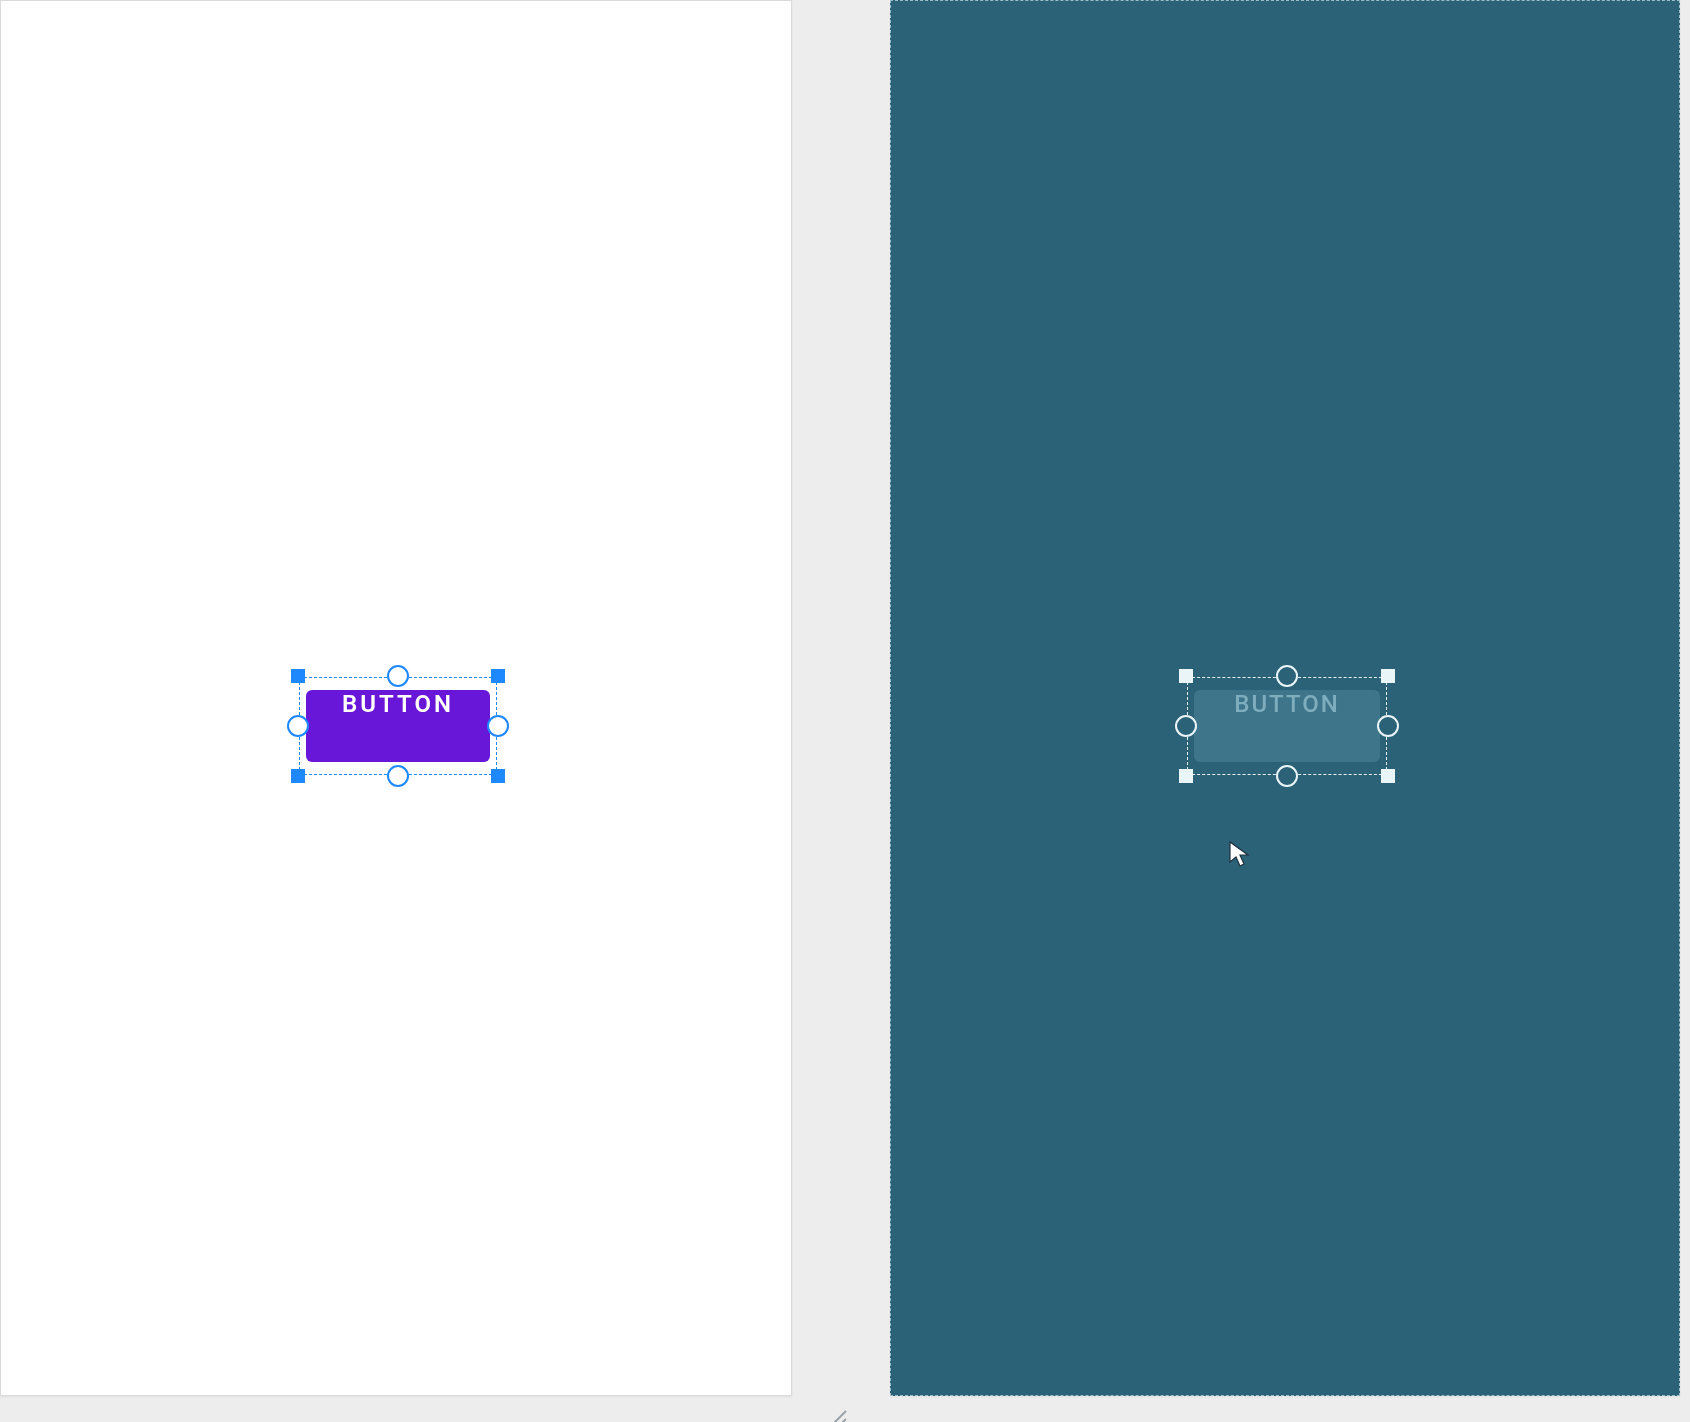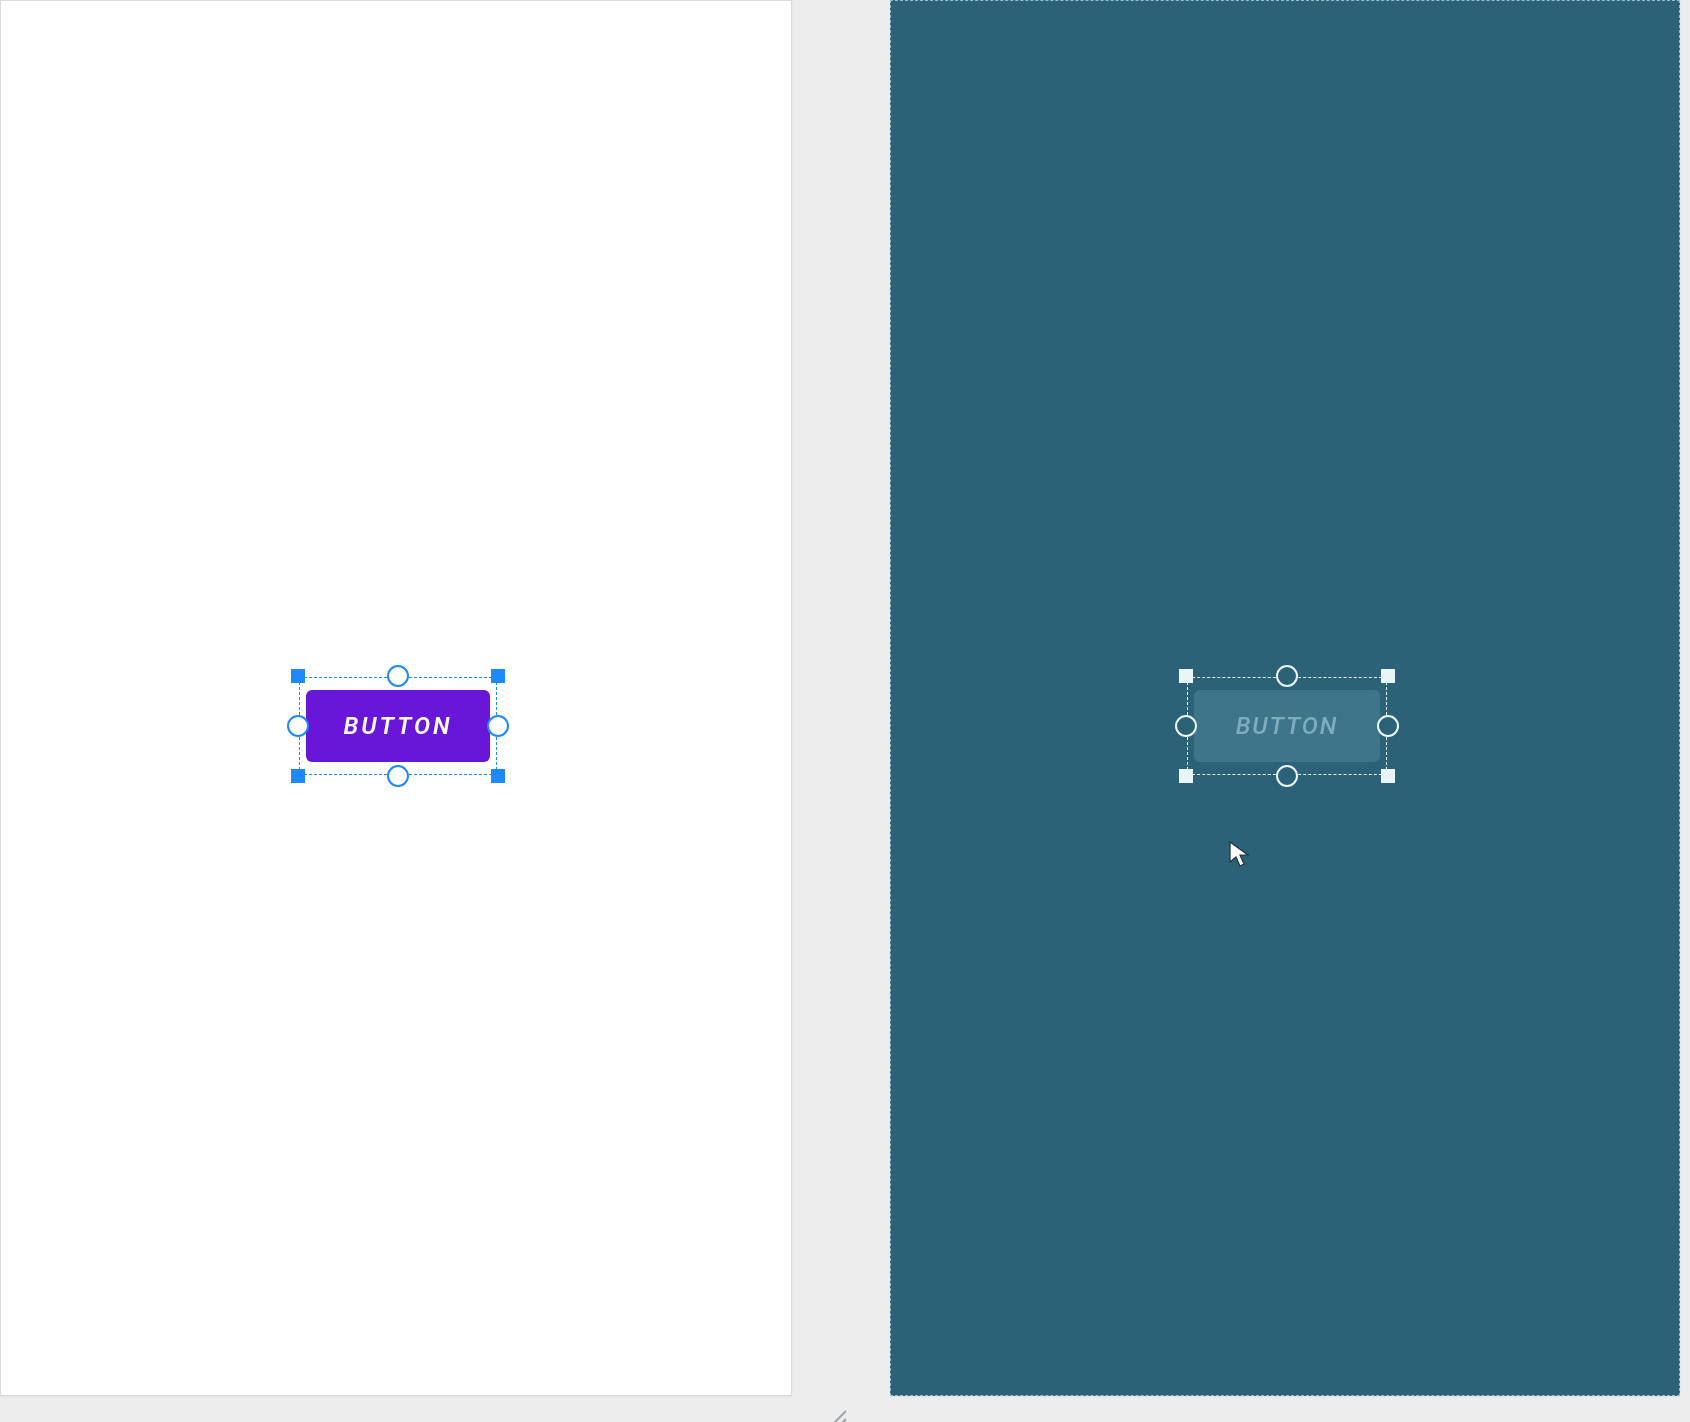--- a/index.html
+++ b/index.html
@@ -44,26 +44,25 @@
     width: 28px;
     height: 28px;
   }
   .resize-glyph svg { display:block; }
 
   
   .btn {
     position: absolute;
     border-radius: 6px;
     display: flex;
-    align-items: center;
+    align-items: flex-start;
     justify-content: center;
     letter-spacing: 3px;
     font-size: 24px;
     font-weight: 600;
-    font-style: italic;
   }
   .btn.purple {
     left: 306px;
     top: 690px;
     width: 184px;
     height: 72px;
     background: #6817d9;
     color: #ffffff;
   }
   .btn.teal {

